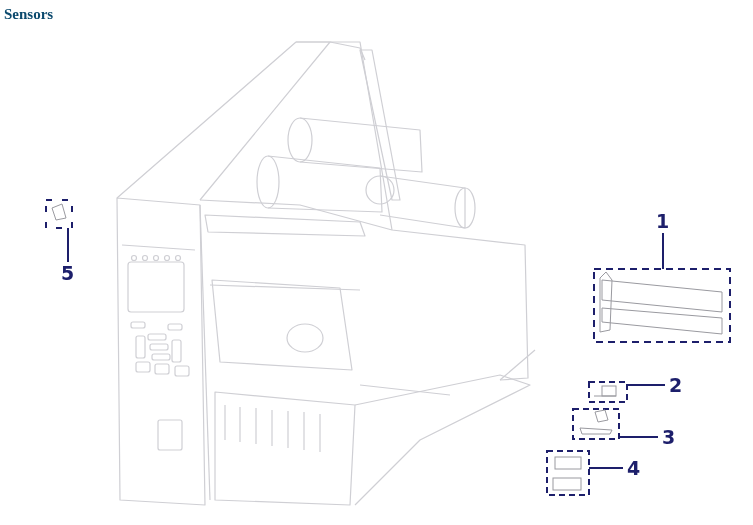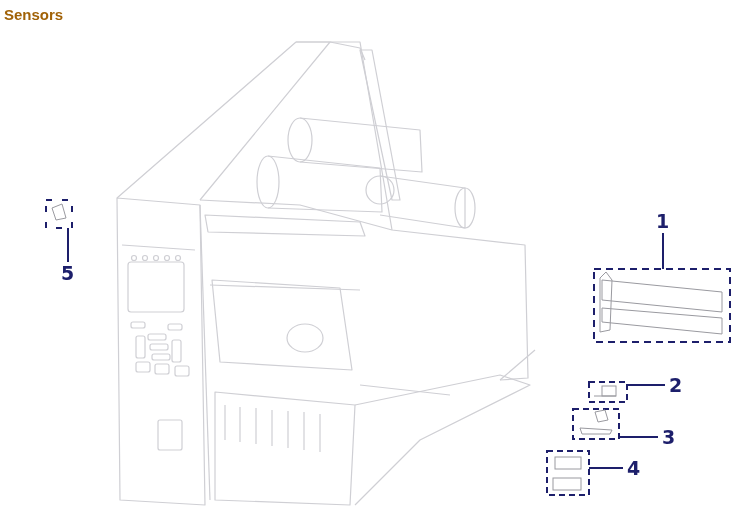--- a/index.html
+++ b/index.html
@@ -1,17 +1,17 @@
 <!DOCTYPE html>
 <html><head>
 <meta charset="utf-8">
 <style>
   html, body { margin: 0; padding: 0; background: #ffffff; }
   body { width: 753px; height: 525px; position: relative; overflow: hidden; font-family: "DejaVu Serif", serif; }
-  .title { position: absolute; left: 4px; top: 6px; font-family: Liberation Sans, sans-serif; font-weight: bold; font-size: 15px; color: #a16207; }
+  .title { position: absolute; left: 4px; top: 6px; font-family: Liberation Serif, serif; font-weight: bold; font-size: 15px; color: #0c4a6e; }
   .figure { position: absolute; left: 0; top: 0; width: 753px; height: 525px; }
   .callout-num { position: absolute; font-family: "DejaVu Sans", sans-serif; font-weight: bold; font-size: 19px; color: #1d1f6b; line-height: 1; }
 </style>
 </head>
 <body>
 
 <div class="title">Sensors</div>
 
 <svg class="figure" viewBox="0 0 753 525" xmlns="http://www.w3.org/2000/svg">
 

